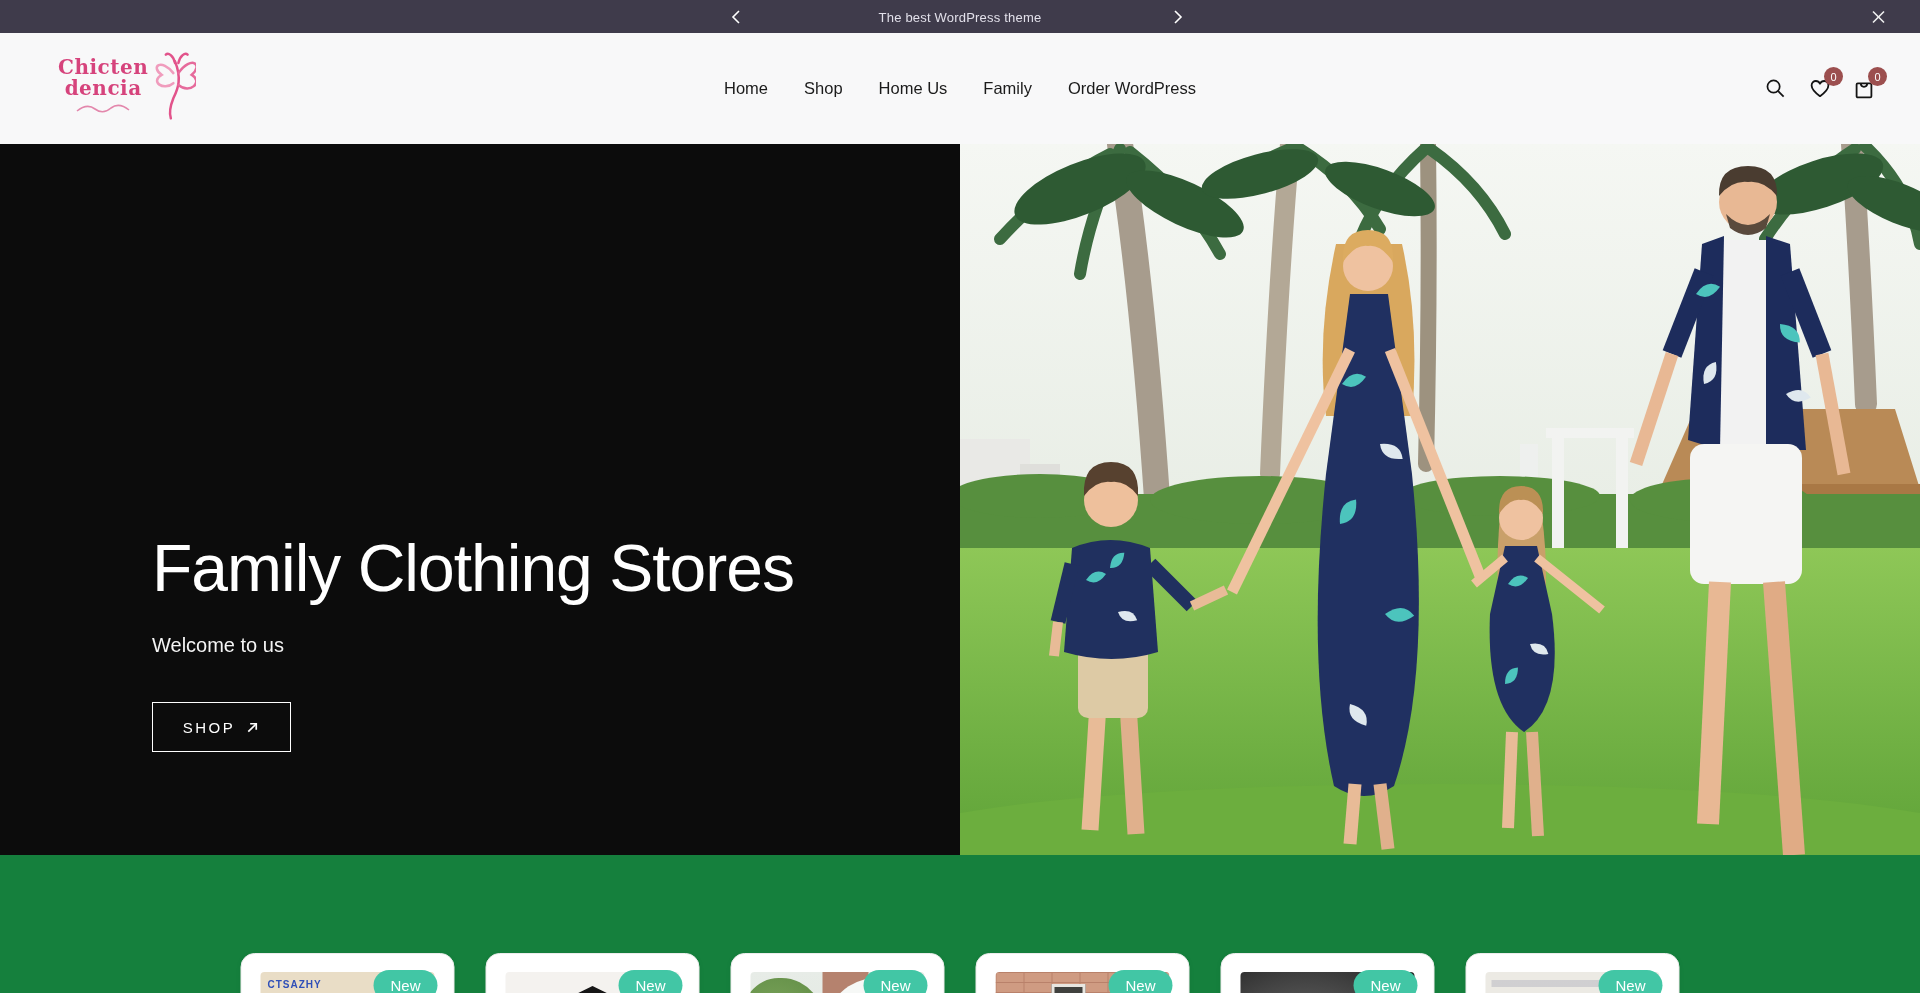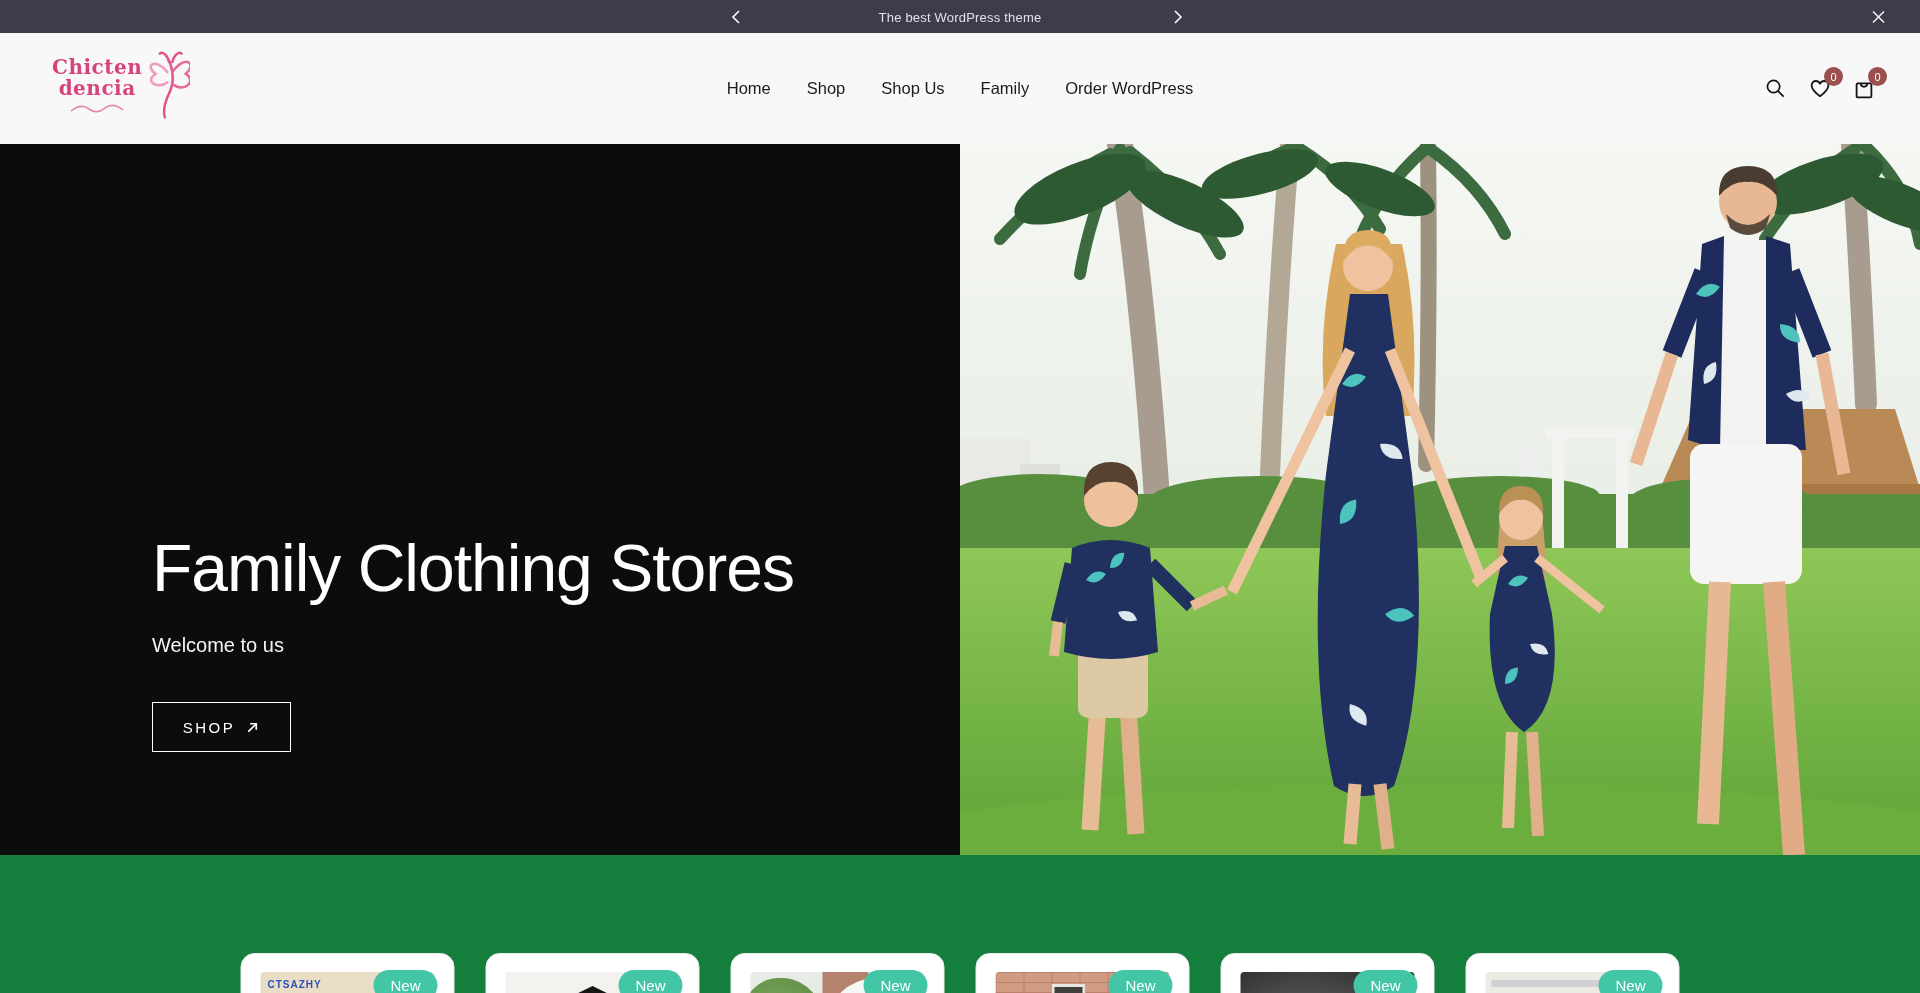--- a/index.html
+++ b/index.html
@@ -12,21 +12,21 @@
             background:#3f3b4b; }
   .topbar-msg { position:absolute; left:50%; top:50%; transform:translate(-50%,-50%);
                 color:#e2e0ea; font-size:13px; letter-spacing:.2px; white-space:nowrap; }
   .tb-btn { position:absolute; top:50%; transform:translateY(-50%); background:none;
             border:none; cursor:pointer; display:flex; align-items:center; }
   .tb-prev { left:730px; } .tb-next { left:1172px; } .tb-close { right:34px; }
 
   
   .header { position:absolute; top:33px; left:0; width:1920px; height:111px;
             background:#f8f8f9; }
-  .logo { position:absolute; left:52px; top:12px; display:flex; align-items:center;
+  .logo { position:absolute; left:58px; top:12px; display:flex; align-items:flex-end;
           cursor:pointer; }
   .logo-text { margin-top:12px; text-align:center; color:#d6437c;
                font-family:"DejaVu Serif", serif; font-weight:bold; line-height:21px; }
   .logo-line1 { font-size:20px; letter-spacing:.5px; }
   .logo-line2 { font-size:20px; letter-spacing:.5px; }
   .logo-flourish { margin-top:1px; }
   .logo-butterfly { margin-left:-4px; }
 
   .nav { position:absolute; left:50%; transform:translateX(-50%); top:0; height:111px;
          display:flex; align-items:center; gap:36px; }
@@ -140,21 +140,21 @@
           <path d="M40 18 C42 9 48 5 51 8"></path>
           <path d="M40 30 C56 8 70 20 56 32 C70 40 54 56 40 44" stroke="#e66a9b"></path>
           <path d="M34 30 C20 12 6 22 20 32 C6 40 22 52 34 42" stroke="#f09cbd"></path>
         </g>
       </svg>
     </div>
 
     <nav class="nav">
       <a>Home</a>
       <a>Shop</a>
-      <a>Shop Us</a>
+      <a>Home Us</a>
       <a>Family</a>
       <a>Order WordPress</a>
     </nav>
 
     <div class="header-icons">
       <button class="icon-btn">
         <svg width="23" height="23" viewBox="0 0 24 24">
           <circle cx="10" cy="10" r="6.4" fill="none" stroke="#141414" stroke-width="1.8"></circle>
           <line x1="14.8" y1="14.8" x2="20.5" y2="20.5" stroke="#141414" stroke-width="1.8"></line>
         </svg>

